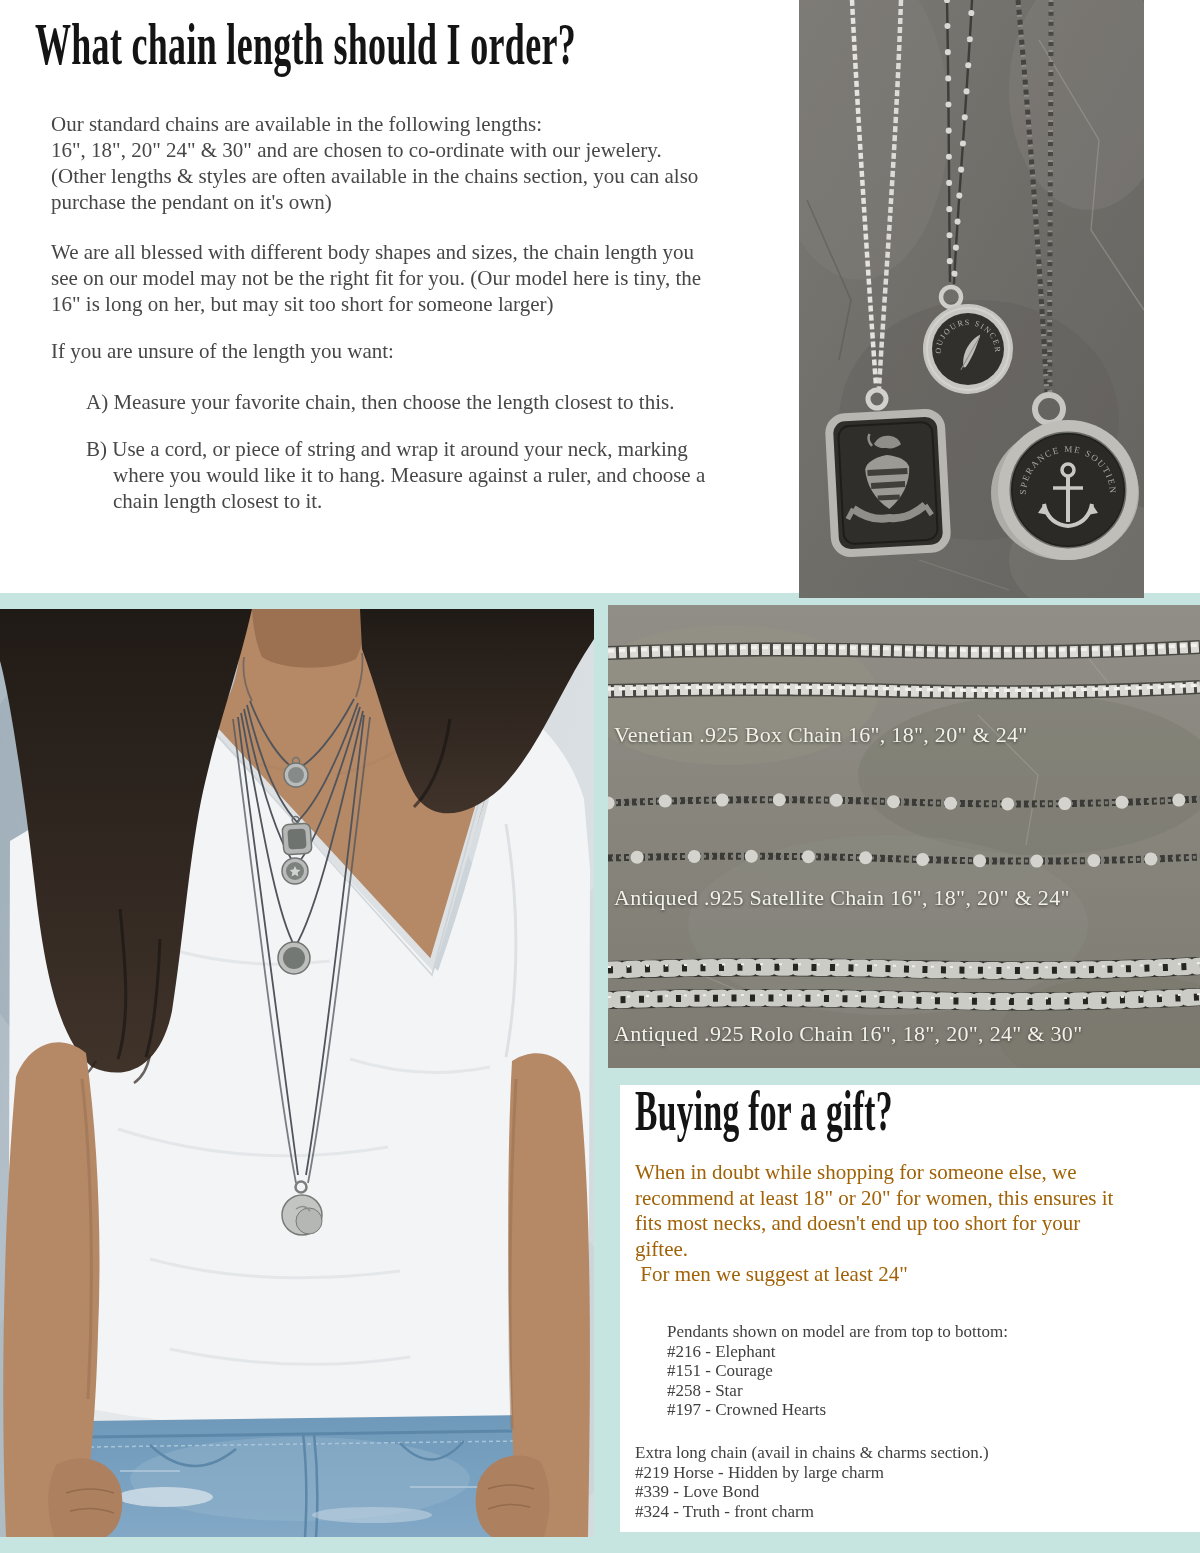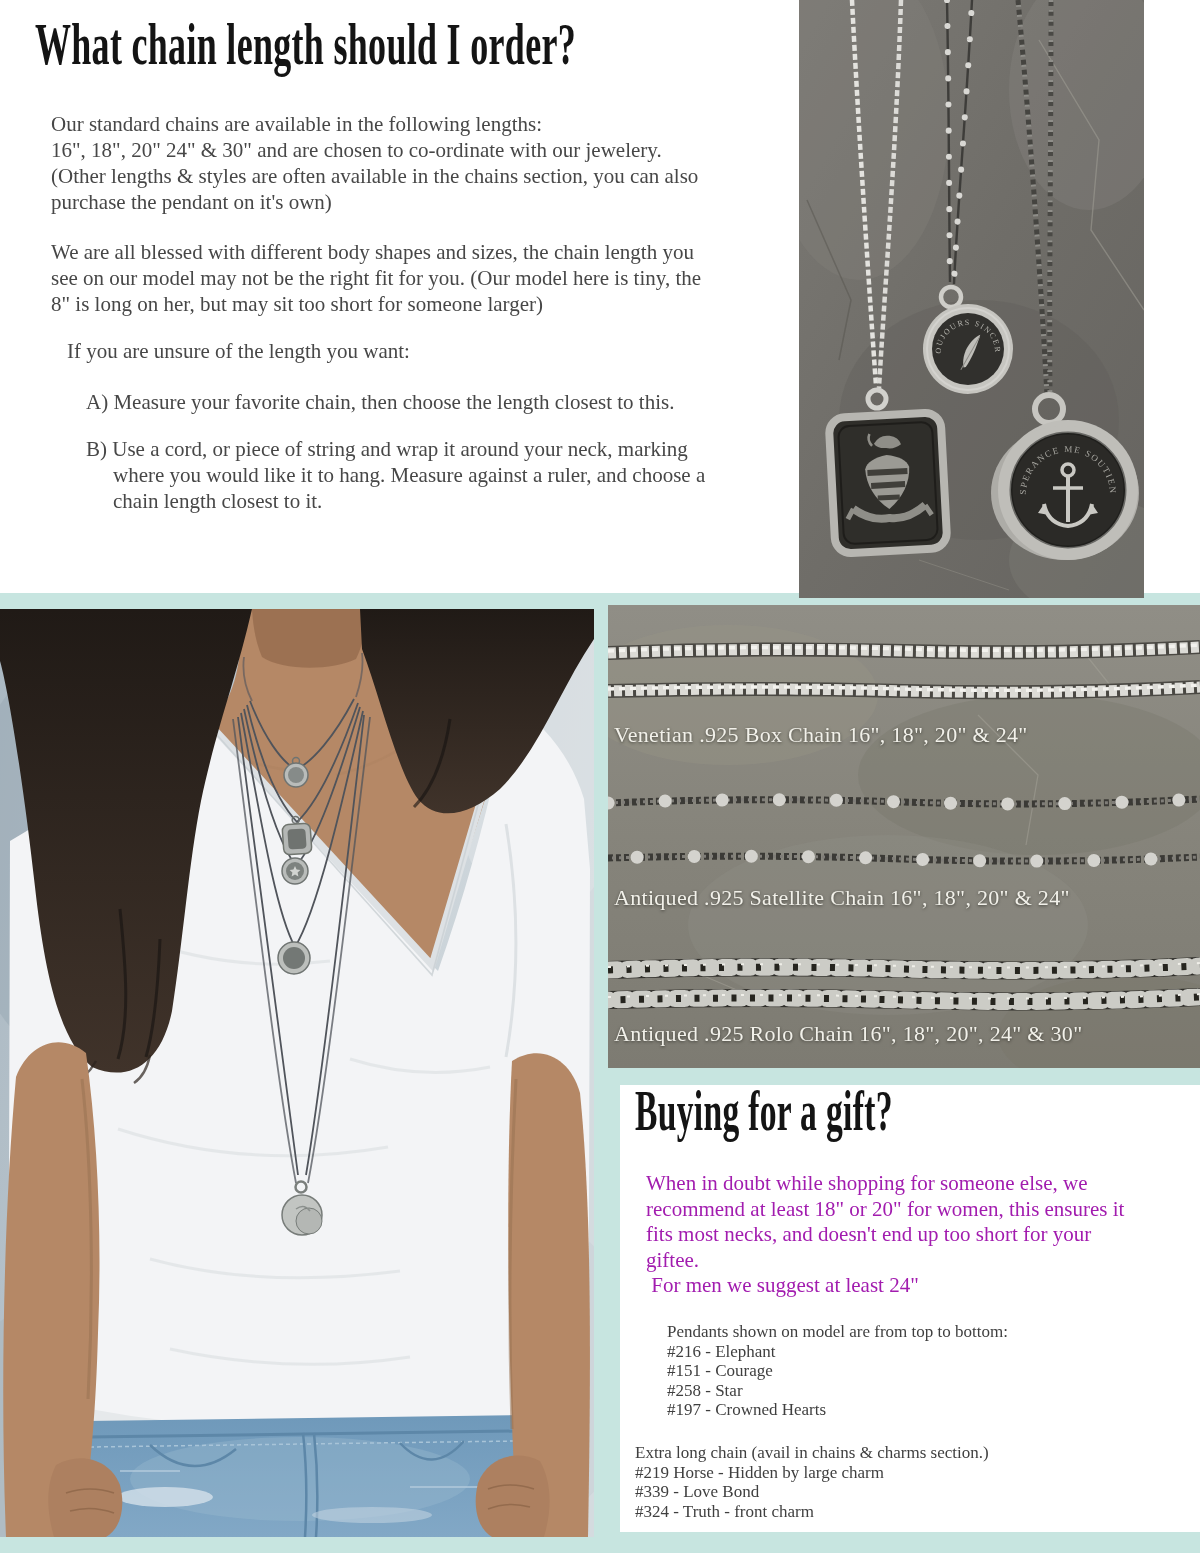--- a/index.html
+++ b/index.html
@@ -7,59 +7,59 @@
         font-family:"Liberation Serif","DejaVu Serif",serif;color:#474747;}
   .pre{white-space:pre-line;}
   .display{font-family:"Liberation Serif","DejaVu Serif",serif;font-weight:700;color:#141414;
            margin:0;transform-origin:left top;white-space:nowrap;letter-spacing:.5px;}
   
   .intro{position:absolute;left:35px;top:0;width:760px;}
   .intro h1{position:absolute;left:0;top:10px;font-size:60px;transform:scaleX(.60);}
   .intro p{position:absolute;margin:16px;font-size:21px;line-height:26px;}
   .p1{left:0;top:95px;width:760px;}
   .p2{left:0;top:223px;width:760px;}
-  .p3{left:16px;top:322px;width:760px;}
+  .p3{left:0;top:322px;width:760px;}
   .itemA{left:35px;top:373px;width:725px;}
   .itemB{left:35px;top:420px;width:700px;line-height:25px;}
   .hang{padding-left:27px;text-indent:-27px;font-family:Liberation Serif, serif;}
   
   .teal-band{position:absolute;left:0;top:593px;width:1200px;height:960px;background:#c7e5e0;}
   
   .photo{position:absolute;overflow:hidden;}
   .pendant-photo{left:799px;top:0;width:345px;height:598px;}
   .model-photo{left:0;top:609px;width:594px;height:928px;}
   .chains-photo{left:608px;top:605px;width:592px;height:463px;}
   .chain-label{position:absolute;left:6px;color:#f2f1ea;font-size:22px;white-space:nowrap;
                text-shadow:0 1px 3px rgba(30,30,25,.65);letter-spacing:.3px;}
   .lbl-venetian{top:117px;}
   .lbl-satellite{top:280px;}
   .lbl-rolo{top:416px;}
   
   .gift-block{position:absolute;left:620px;top:1085px;width:580px;height:447px;background:#ffffff;}
   .gift-block h2{position:absolute;left:15px;top:-6px;font-size:56px;transform:scaleX(.60);}
-  .gift-p{position:absolute;left:15px;top:75px;width:550px;margin:11px;font-size:21px;line-height:25.5px;color:#a21caf;}
+  .gift-p{position:absolute;left:15px;top:75px;width:550px;margin:0;font-size:21px;line-height:25.5px;color:#a16207;}
   .gift-list{position:absolute;left:15px;width:550px;margin:0;font-size:17px;line-height:19.5px;color:#3f3f3f;}
   .list-pendants{top:237px;margin-left:32px;}
   .list-extra{top:358px;}
   svg{display:block;}
 </style>
 </head>
 <body>
 
 <div class="page">
 
   <section class="intro">
     <h1 class="display">What chain length should I order?</h1>
     <p class="pre p1">Our standard chains are available in the following lengths:
 16", 18", 20" 24" &amp; 30" and are chosen to co-ordinate with our jewelery.
 (Other lengths &amp; styles are often available in the chains section, you can also
 purchase the pendant on it's own)</p>
     <p class="pre p2">We are all blessed with different body shapes and sizes, the chain length you
 see on our model may not be the right fit for you. (Our model here is tiny, the
-8" is long on her, but may sit too short for someone larger)</p>
+16" is long on her, but may sit too short for someone larger)</p>
     <p class="pre p3">If you are unsure of the length you want:</p>
     <p class="pre itemA">A) Measure your favorite chain, then choose the length closest to this.</p>
     <p class="pre itemB hang">B) Use a cord, or piece of string and wrap it around your neck, marking
 where you would like it to hang. Measure against a ruler, and choose a
 chain length closest to it.</p>
   </section>
 
   <div class="teal-band"></div>
 
   <div class="photo pendant-photo">

